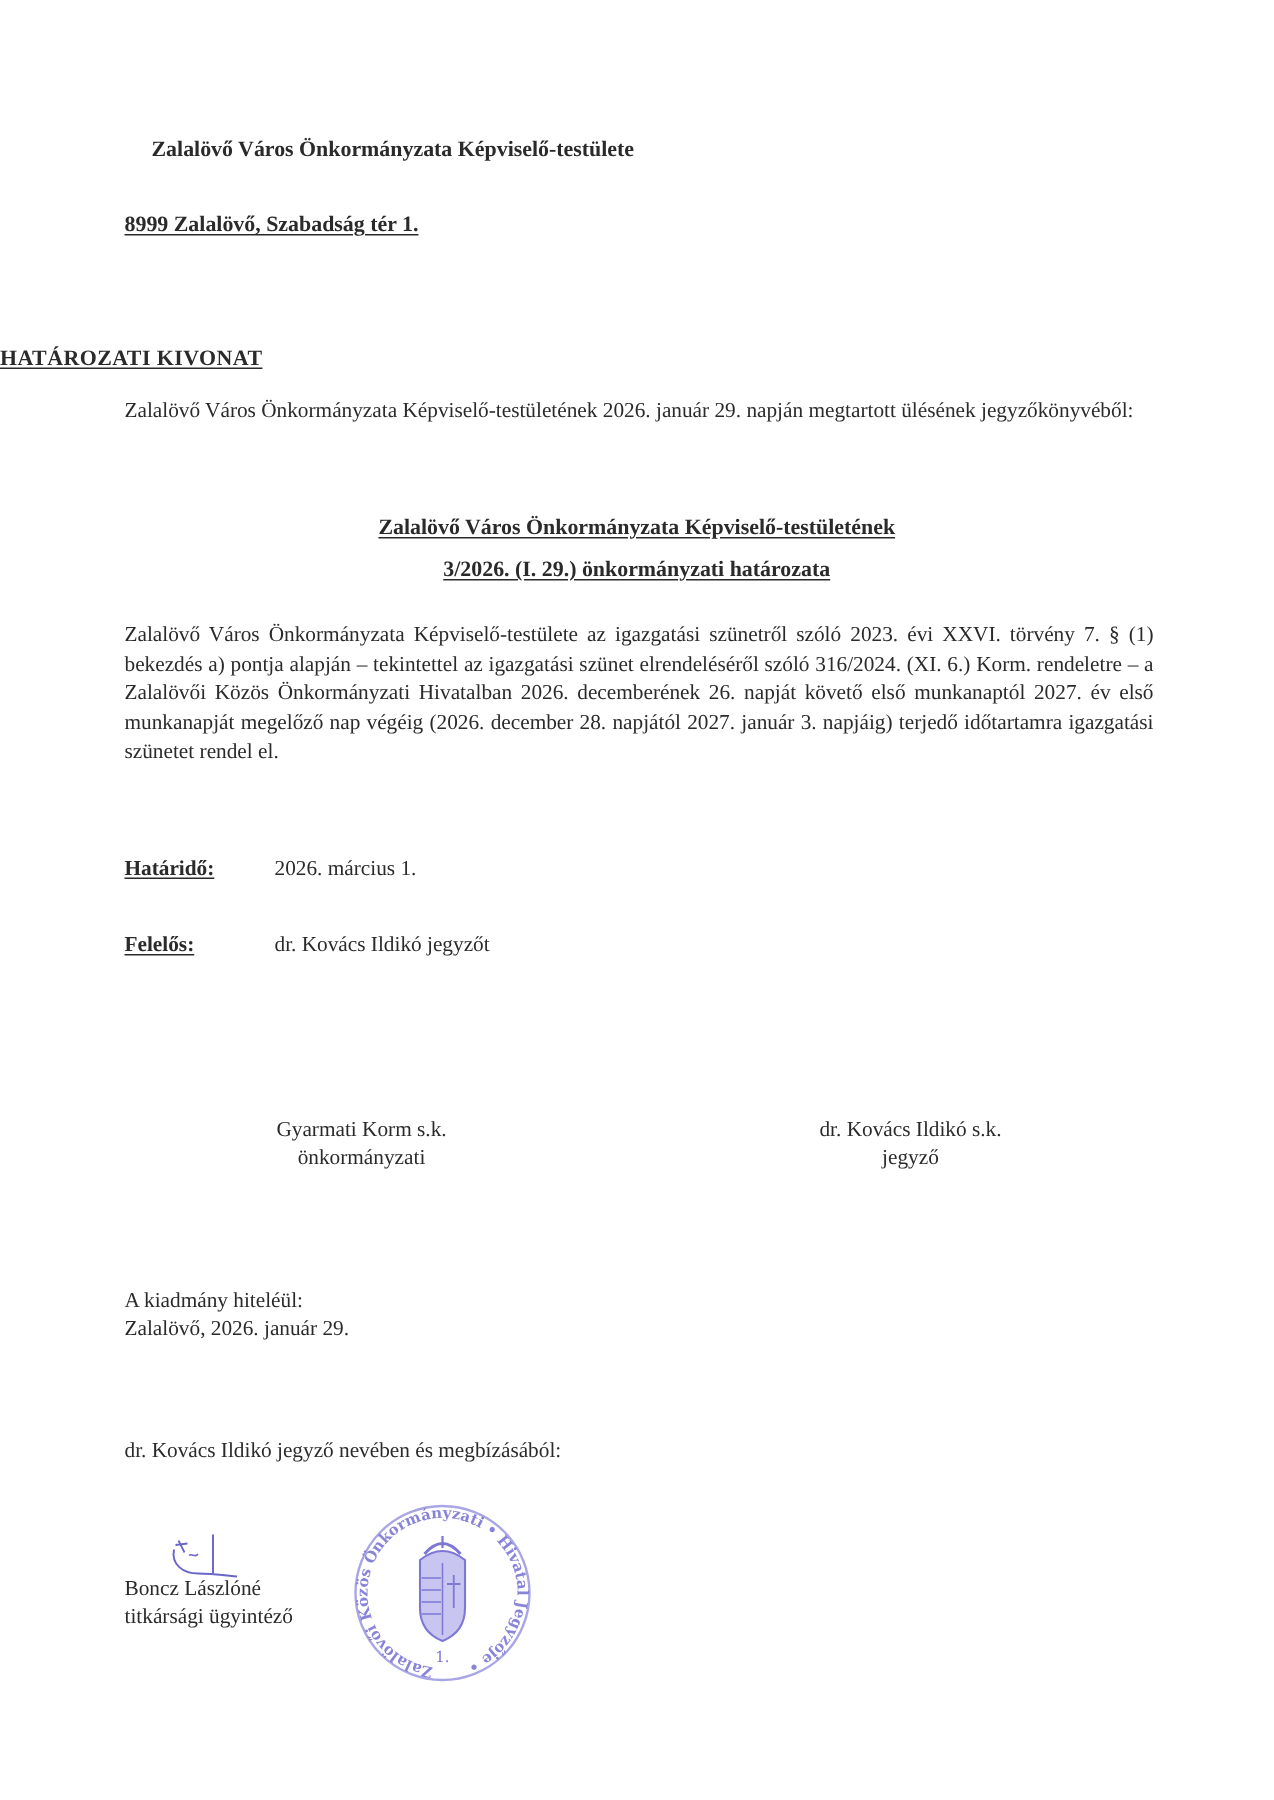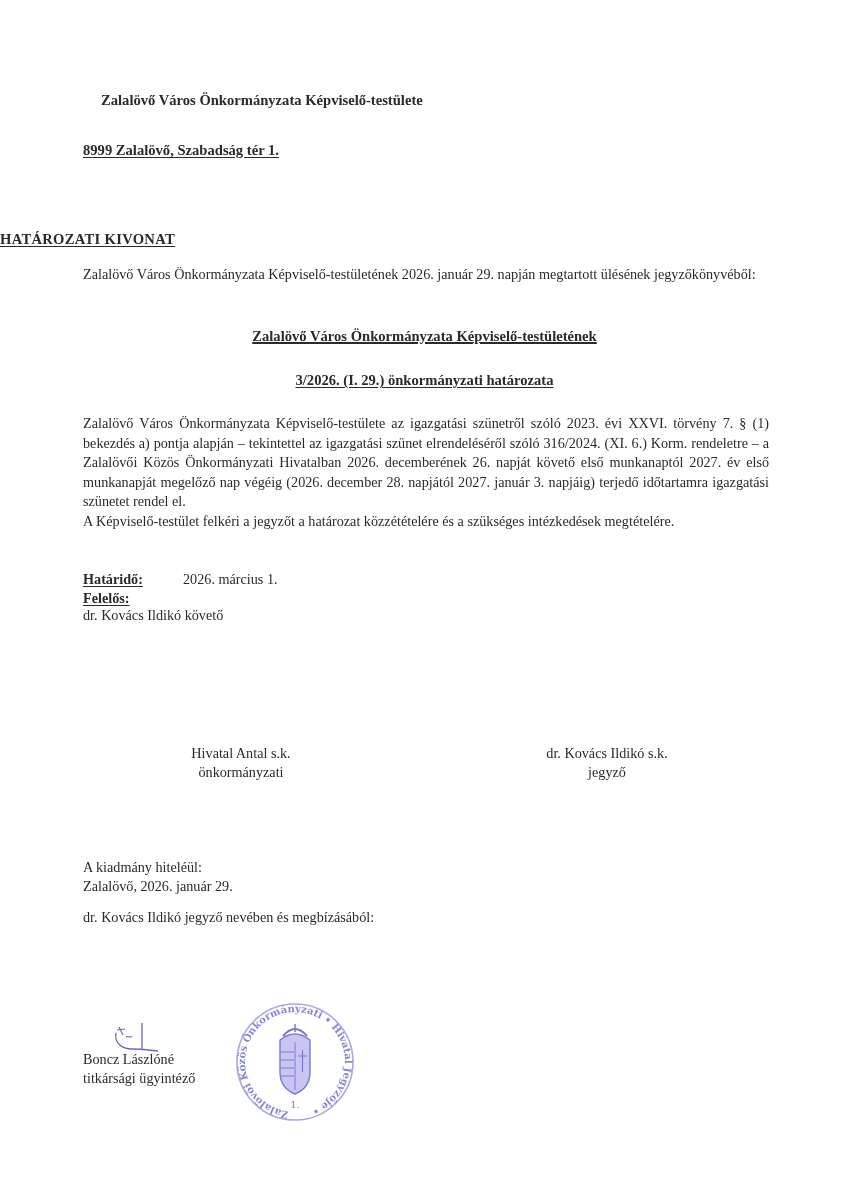--- a/index.html
+++ b/index.html
@@ -5,31 +5,31 @@
   html, body { margin: 0; padding: 0; background: #ffffff; }
   body { width: 849px; height: 1200px; position: relative; overflow: hidden;
          font-family: "Liberation Serif", "DejaVu Serif", serif; color: #2a2a2a; font-size: 14.2px; }
   .abs { position: absolute; }
   .u { text-decoration: underline; text-underline-offset: 2px; margin-top: 28px; }
   .header-org { left: 83px; top: 92px; font-weight: bold; font-size: 14.6px; margin-left: 18px; }
   .header-addr { left: 83px; top: 114px; font-weight: bold; font-size: 14.6px; }
   .doc-title { left: 0; width: 849px; top: 203px; font-weight: bold; font-size: 14.6px; letter-spacing: 0.3px; }
   .intro { left: 83px; top: 264px; width: 686px; text-align: justify; line-height: 20px; }
   .res-title { left: 0; width: 849px; text-align: center; font-weight: bold; font-size: 14.6px; }
-  .res-title-1 { top: 328px; text-decoration: underline; }
+  .res-title-1 { top: 344px; }
   .res-title-2 { top: 372px; }
   .body-text { left: 83px; top: 414px; width: 686px; text-align: justify; line-height: 19.5px; text-align-last: auto; }
   .body-text p { margin: 0; }
   .meta-row { left: 83px; display: flex; }
   .meta-label { width: 100px; text-decoration: underline; text-underline-offset: 2px; font-weight: bold; }
   .sig-block { text-align: center; line-height: 19px; }
   .sig-left { left: 180px; top: 744px; width: 122px; }
   .sig-right { left: 532px; top: 744px; width: 150px; text-align: center; }
   .auth { left: 83px; top: 858px; line-height: 19px; }
-  .onbehalf { left: 83px; top: 909px; }
+  .onbehalf { left: 83px; top: 959px; }
   .signer { left: 83px; top: 1050px; line-height: 19px; }
   .stamp { left: 228px; top: 1000px; width: 135px; height: 125px; }
   .signature { left: 108px; top: 1021px; width: 52px; height: 34px; }
 </style>
 </head>
 <body>
 
 <div class="abs header-org">Zalalövő Város Önkormányzata Képviselő-testülete</div>
 <div class="abs header-addr u">8999 Zalalövő, Szabadság tér 1.</div>
 
@@ -39,34 +39,33 @@
 
 <div class="abs res-title res-title-1">
   <span class="u">Zalalövő Város Önkormányzata Képviselő-testületének</span>
 </div>
 <div class="abs res-title res-title-2">
   <span class="u">3/2026. (I. 29.) önkormányzati határozata</span>
 </div>
 
 <div class="abs body-text">
   <p>Zalalövő Város Önkormányzata Képviselő-testülete az igazgatási szünetről szóló 2023. évi XXVI. törvény 7. § (1) bekezdés a) pontja alapján – tekintettel az igazgatási szünet elrendeléséről szóló 316/2024. (XI. 6.) Korm. rendeletre – a Zalalövői Közös Önkormányzati Hivatalban 2026. decemberének 26. napját követő első munkanaptól 2027. év első munkanapját megelőző nap végéig (2026. december 28. napjától 2027. január 3. napjáig) terjedő időtartamra igazgatási szünetet rendel el.</p>
-  <p>A Képviselő-testület felkéri a jegyzőt a határozat közzétételére és a szükséges intézkedések megtételére.</p>
 </div>
 
 <div class="abs meta-row" style="top:571px;">
   <span class="meta-label">Határidő:</span>
   <span>2026. március 1.</span>
 </div>
-<div class="abs meta-row" style="top:590px;flex-direction:column;">
+<div class="abs meta-row" style="top:622px;">
   <span class="meta-label">Felelős:</span>
-  <span>dr. Kovács Ildikó követő</span>
+  <span>dr. Kovács Ildikó jegyzőt</span>
 </div>
 
 <div class="abs sig-block sig-left">
-  <div>Hivatal Antal s.k.</div>
+  <div>Gyarmati Korm s.k.</div>
   <div>önkormányzati</div>
 </div>
 <div class="abs sig-block sig-right">
   <div>dr. Kovács Ildikó s.k.</div>
   <div>jegyző</div>
 </div>
 
 <div class="abs auth">
   <div>A kiadmány hiteléül:</div>
   <div>Zalalövő, 2026. január 29.</div>

